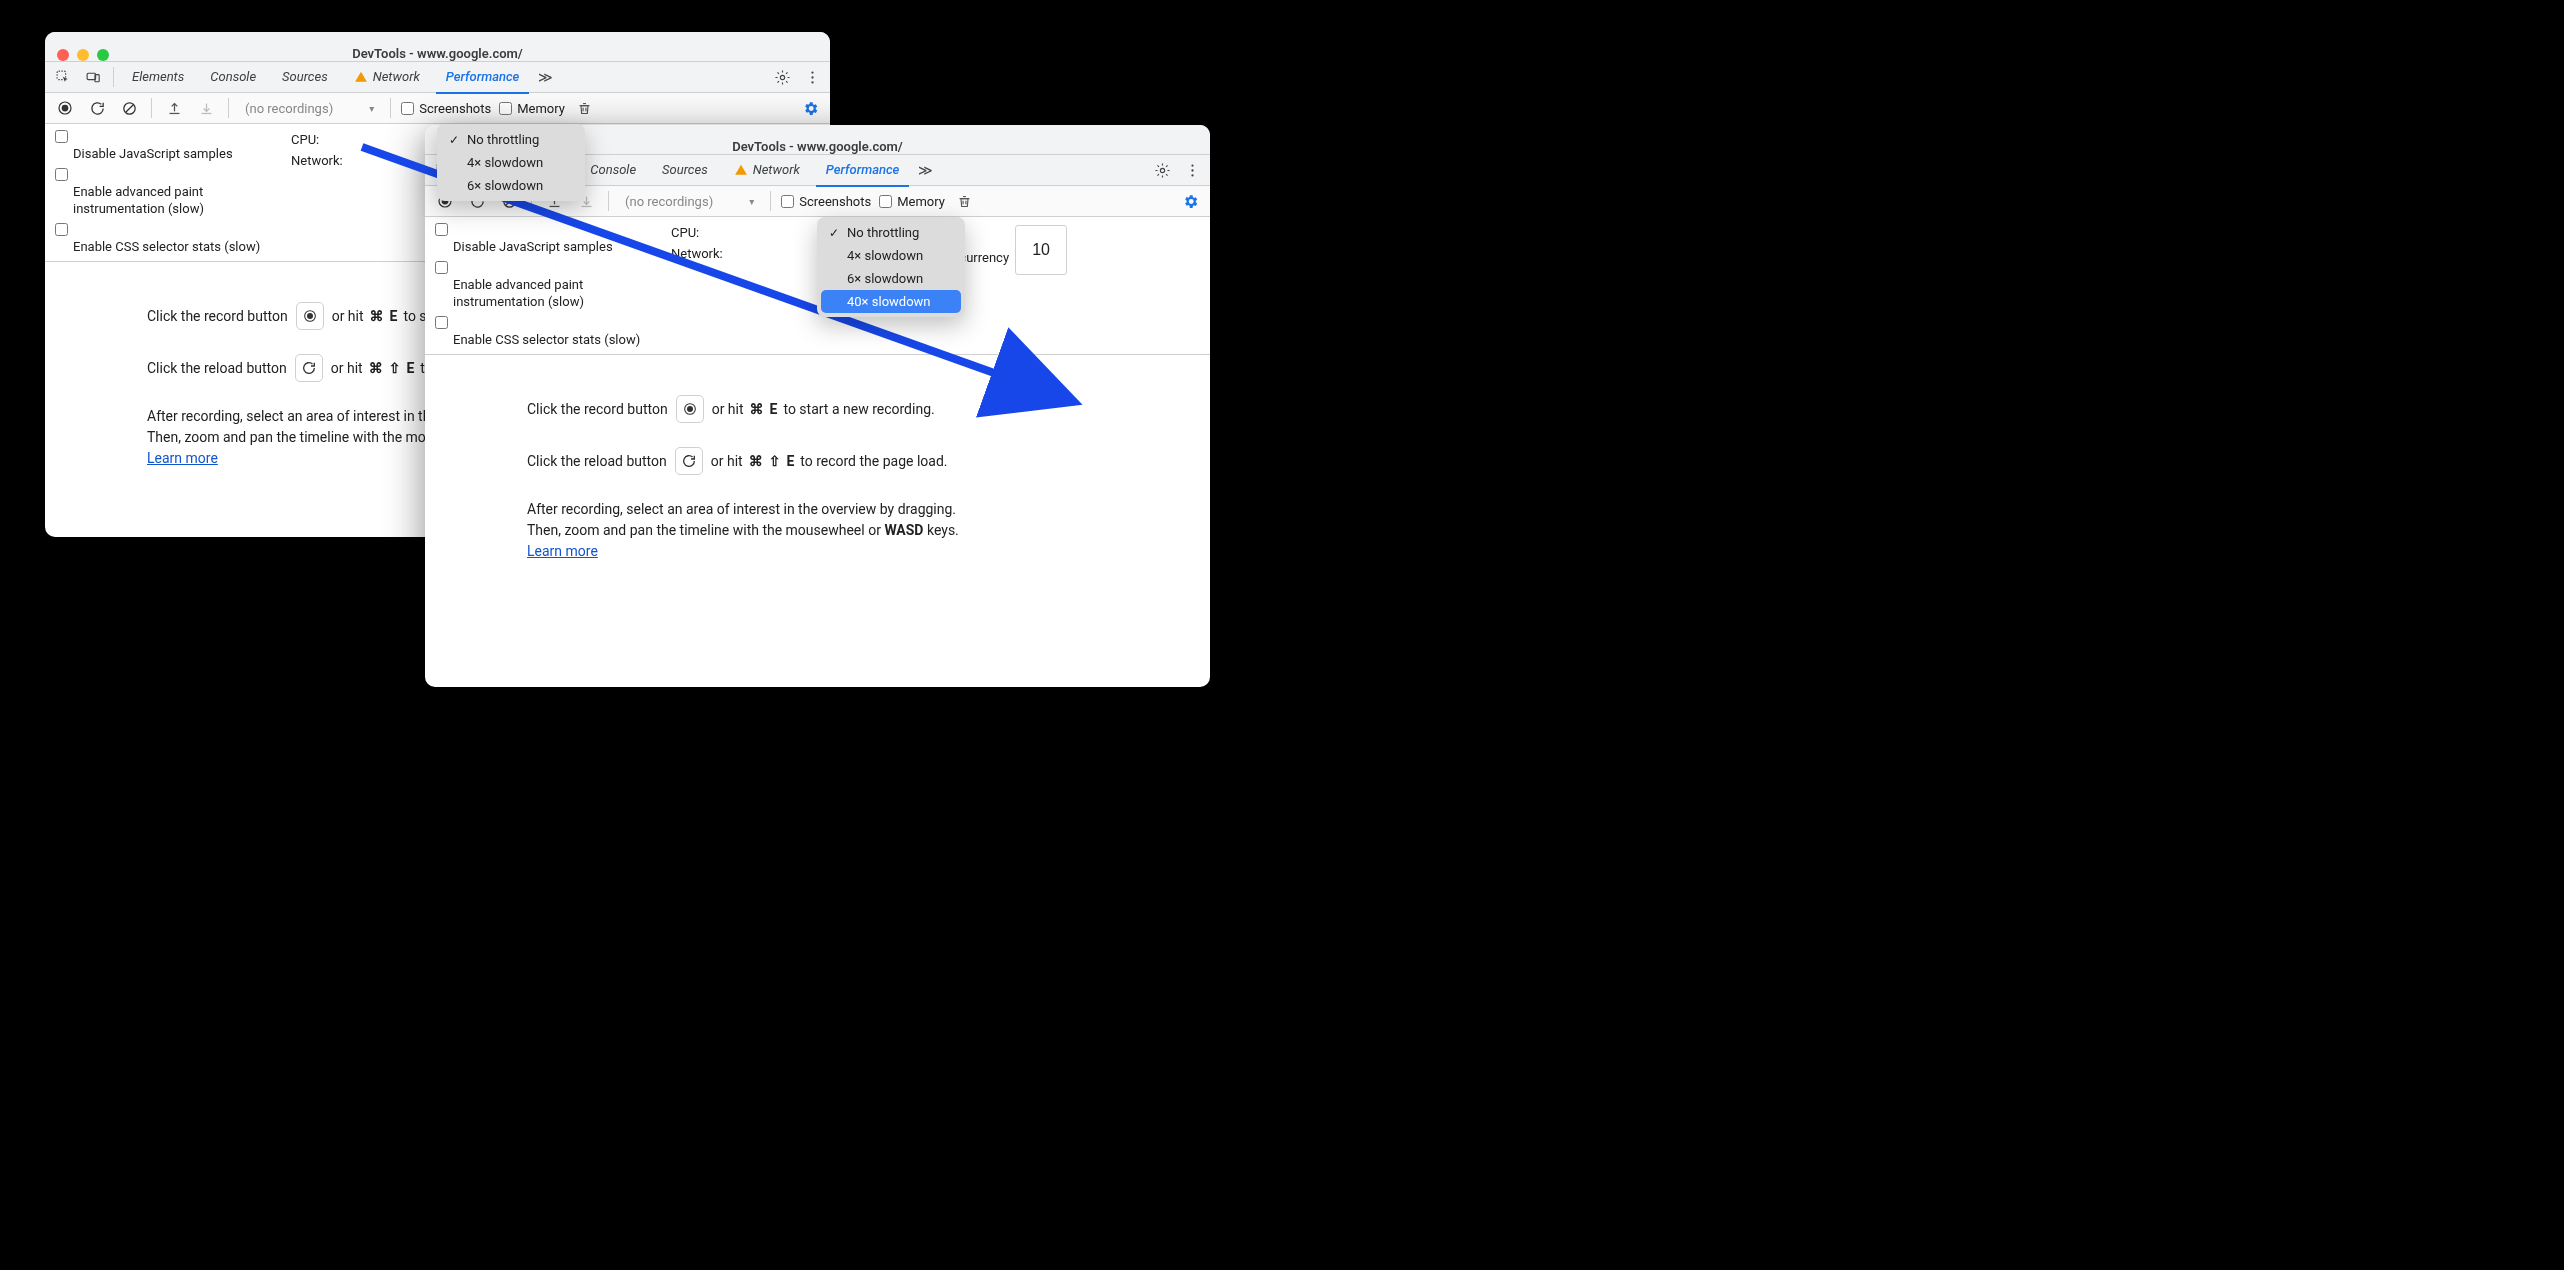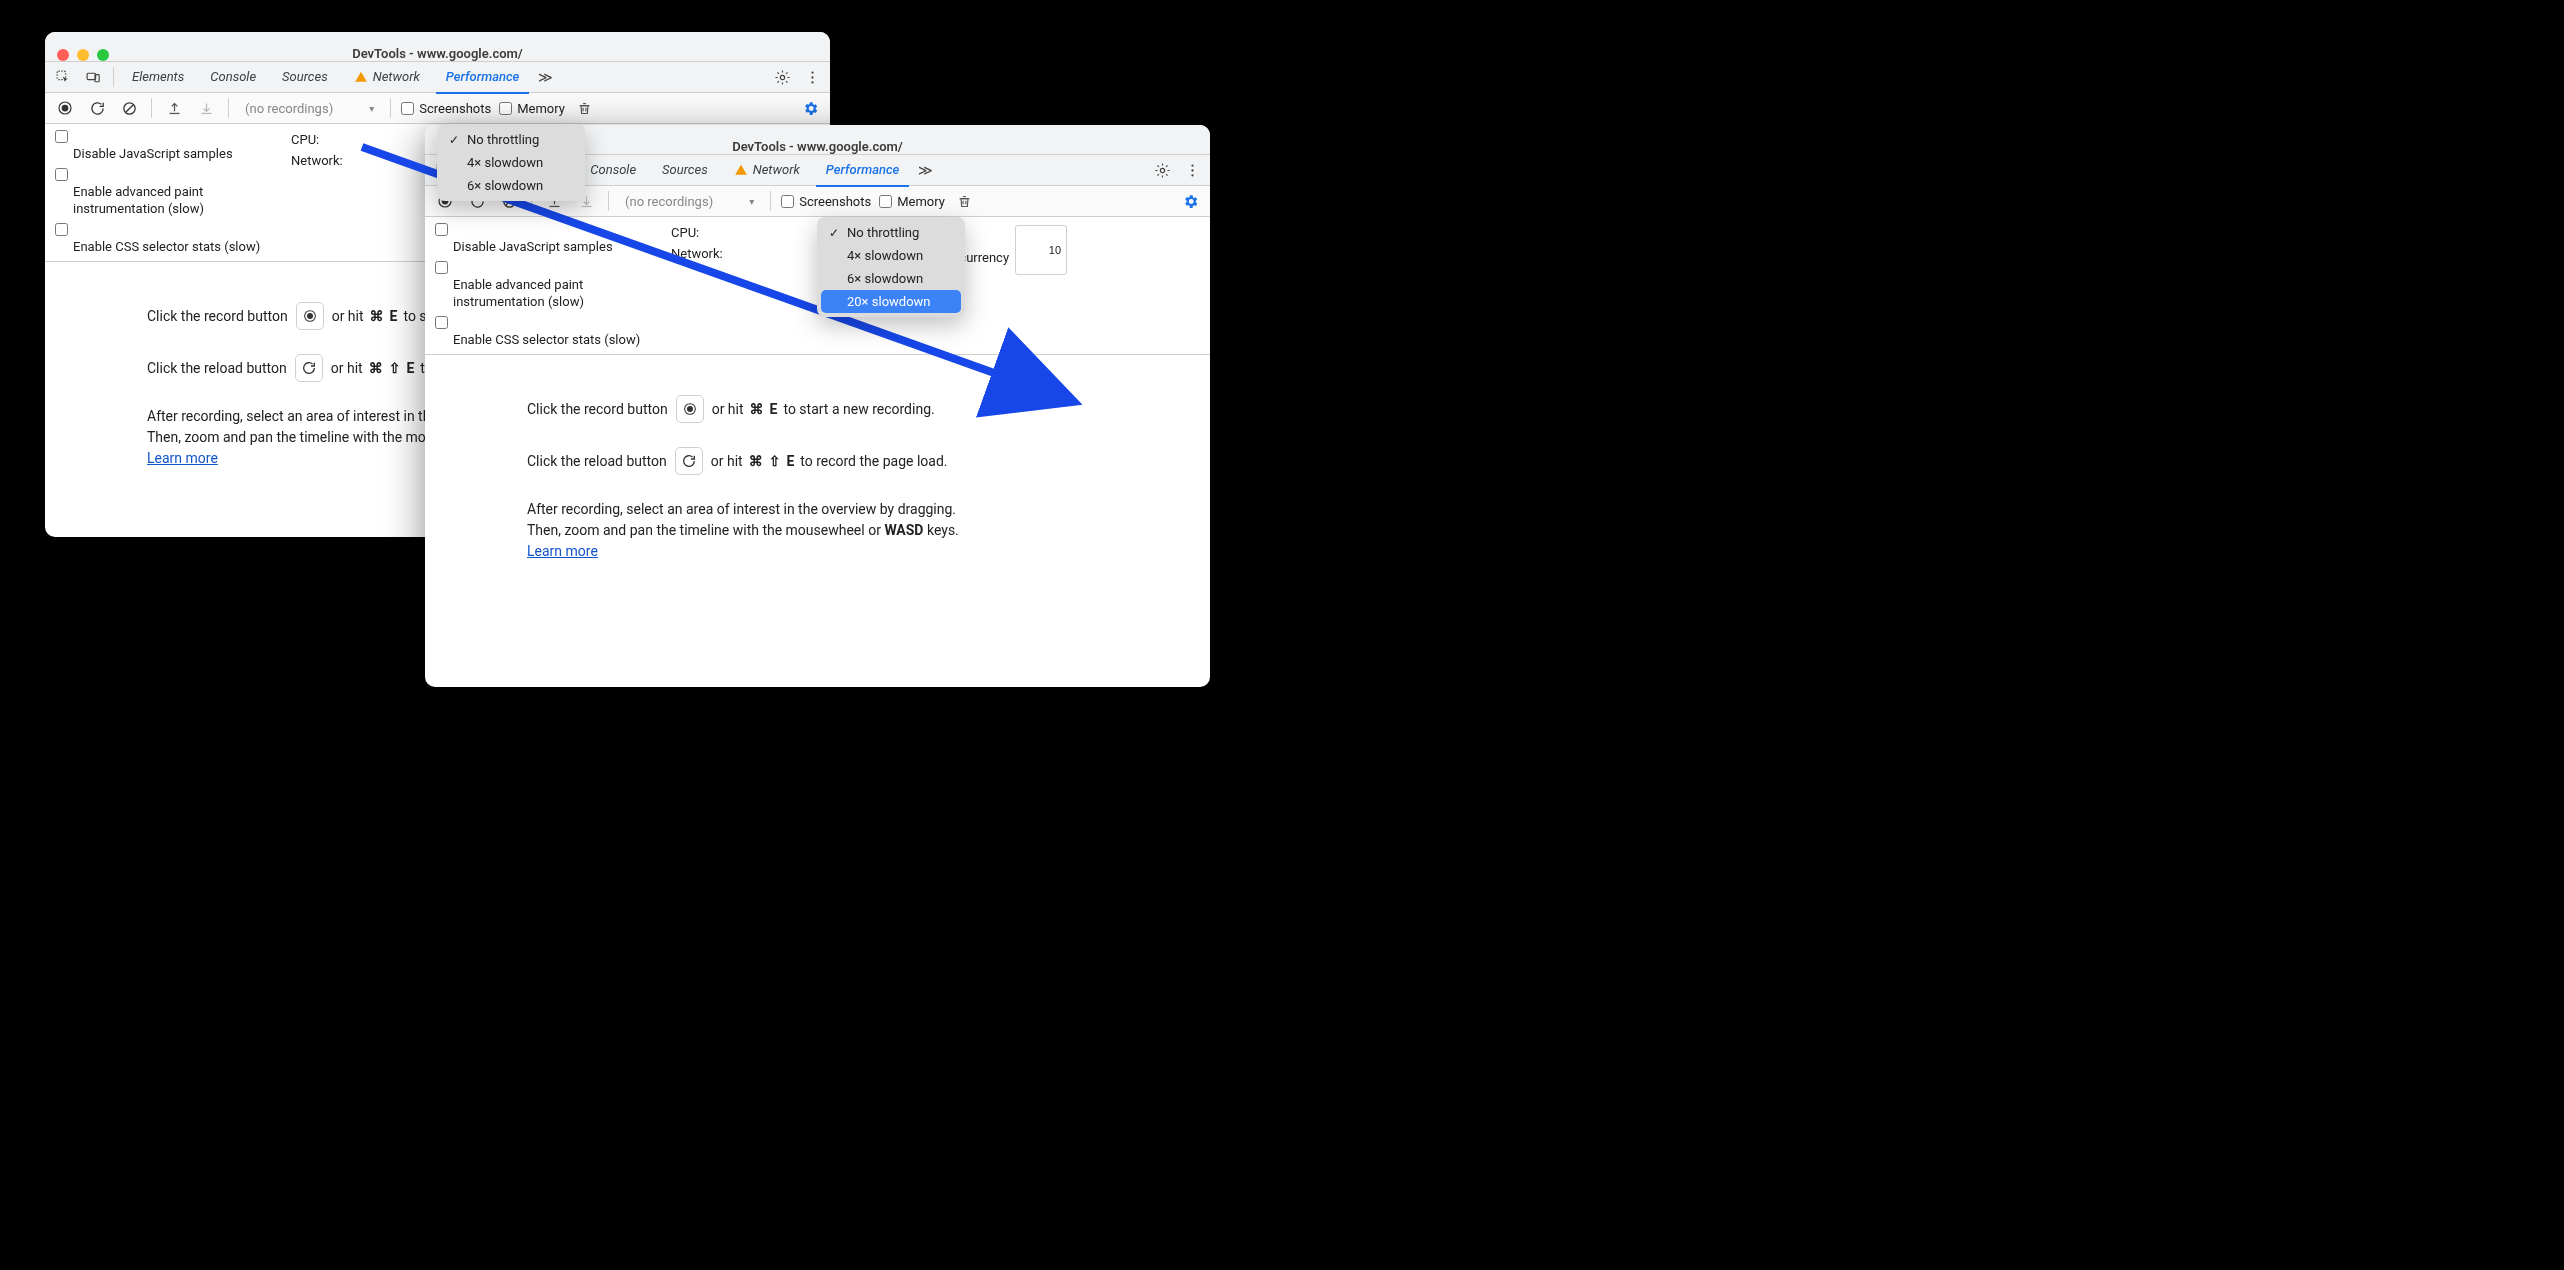--- a/index.html
+++ b/index.html
@@ -94,21 +94,21 @@
     display:flex;gap:18px;padding:6px 10px;background:var(--bg);
     font-size:13px;position:relative;
   }
   .col{display:flex;flex-direction:column;gap:6px;}
   .col label.chk{align-items:flex-start;}
   .col .chk span{max-width:200px;line-height:1.25;margin-top:16px;}
   .kv{display:flex;align-items:center;gap:6px;}
   .kv .lab{color:#222;}
   .numbox{
     width:40px;height:20px;border:1px solid var(--border);border-radius:3px;
-    text-align:right;padding:14px 5px;font-size:11px;background:#fff;color:#222;
+    text-align:center;padding:14px 5px;font-size:16px;background:#fff;color:#222;
   }
   
   .ddmenu{
     position:absolute;background:var(--dropdown-bg);border-radius:8px;
     box-shadow:var(--dropdown-shadow);
     padding:4px;font-size:13px;min-width:140px;z-index:50;
   }
   .ddmenu .item{
     display:flex;align-items:center;gap:6px;
     padding:4px 12px 4px 6px;border-radius:5px;cursor:pointer;white-space:nowrap;
@@ -493,21 +493,21 @@
       <div class="item">
           <span class="chkmark"></span>
           <span>4× slowdown</span>
         </div>
       <div class="item">
           <span class="chkmark"></span>
           <span>6× slowdown</span>
         </div>
       <div class="item hl">
           <span class="chkmark"></span>
-          <span>20× slowdown</span>
+          <span>40× slowdown</span>
         </div>
     </div>
   </div>
 
   <div class="bodyarea">
     <div class="bodyline">
       <span>Click the record button</span>
       <span class="inline-btn">
           <svg viewBox="0 0 24 24">
             <circle cx="12" cy="12" r="8" fill="none" stroke="#333" stroke-width="1.6"></circle>

